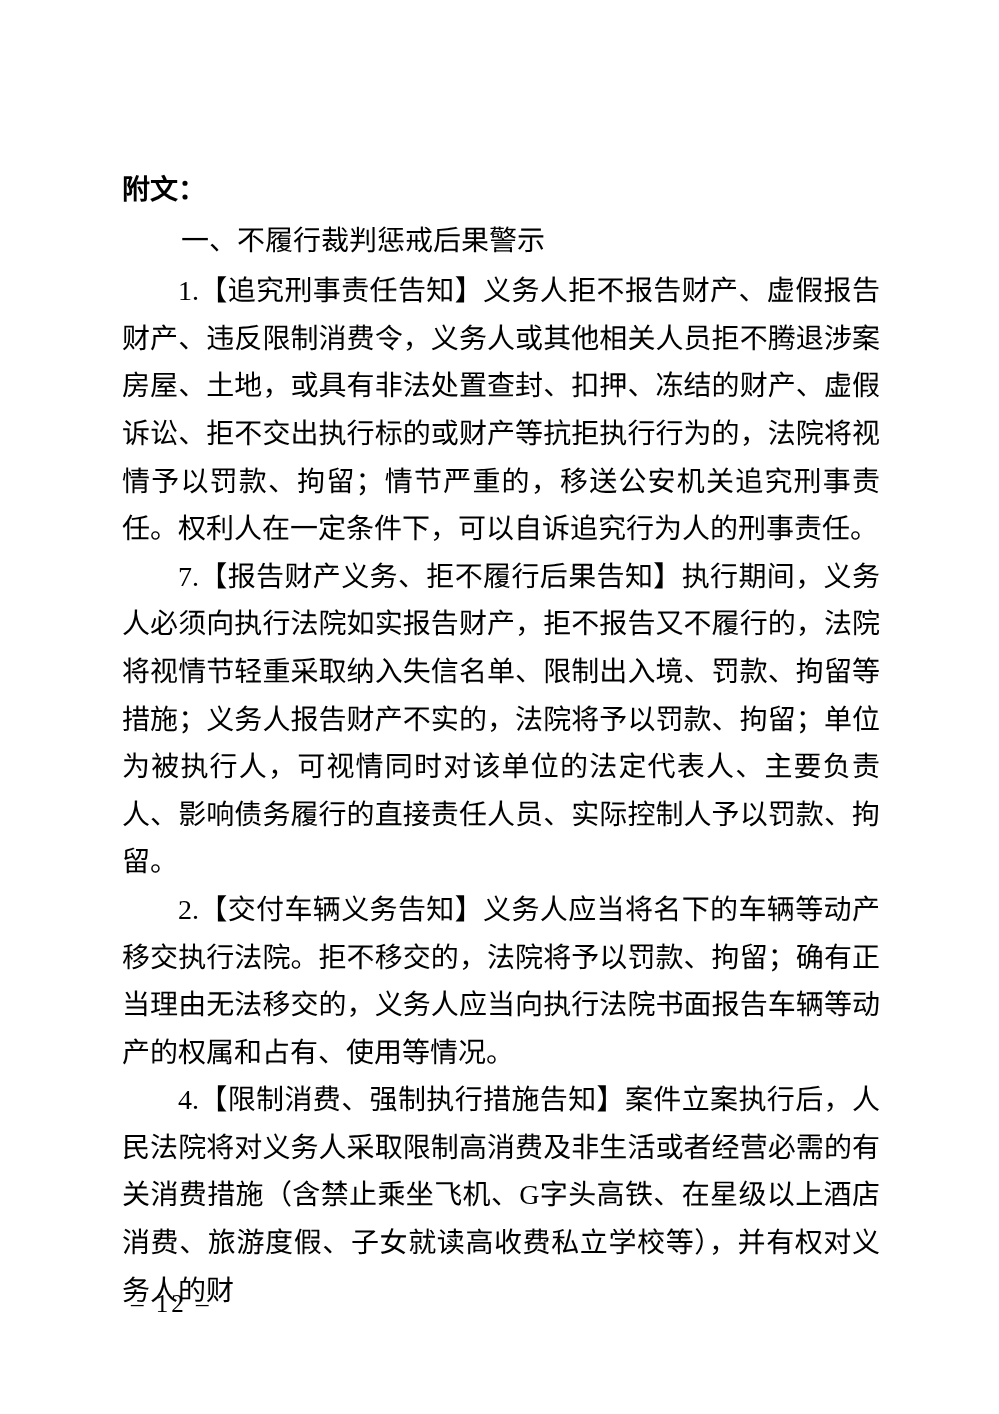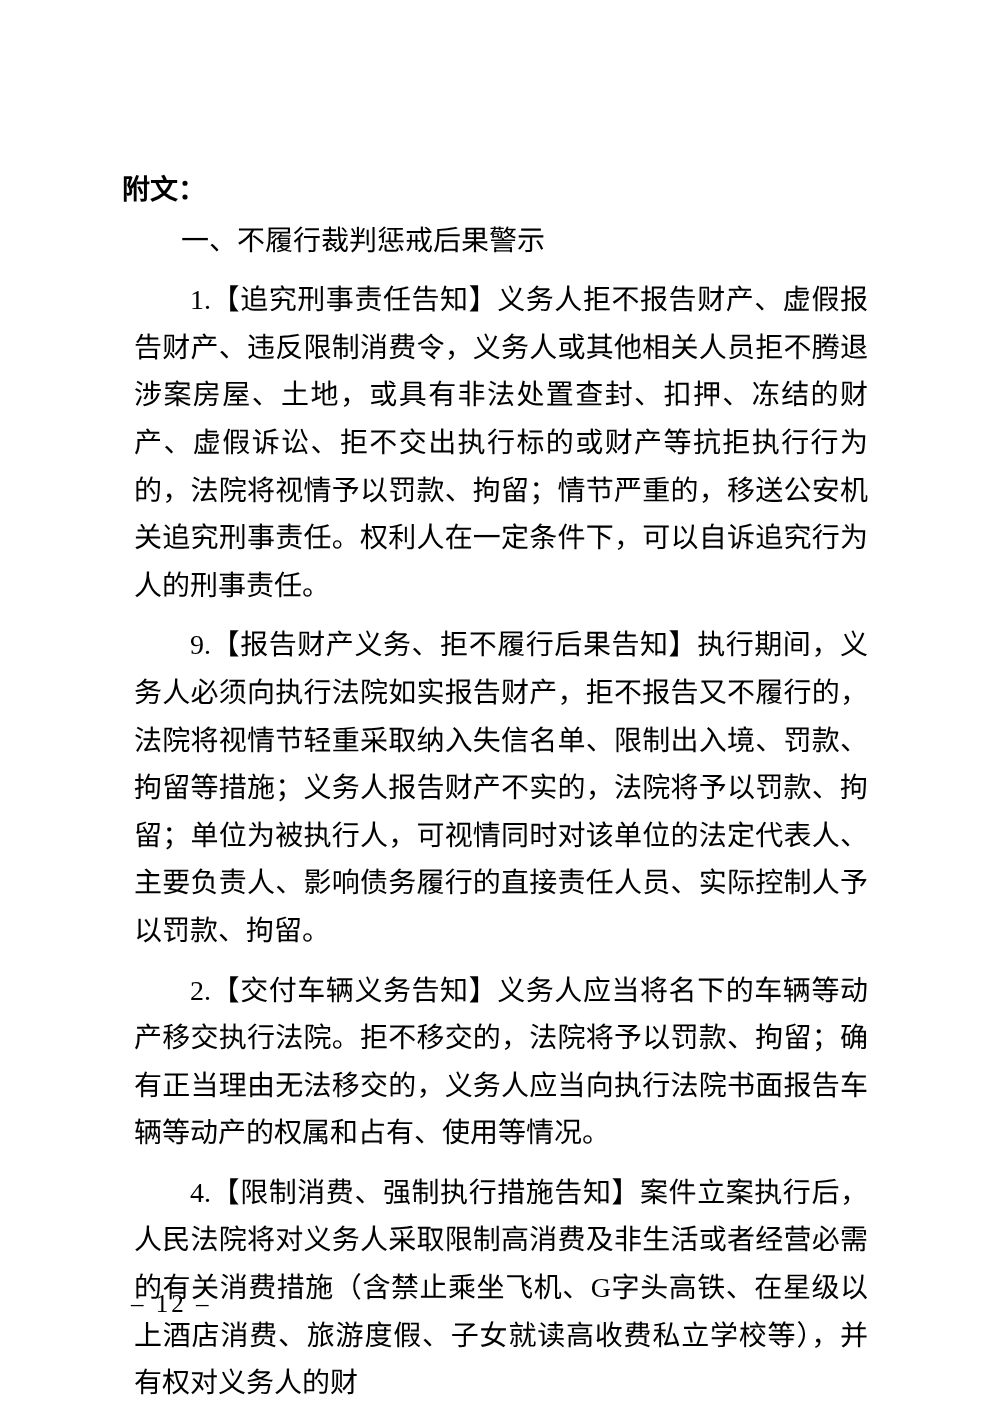--- a/index.html
+++ b/index.html
@@ -31,21 +31,21 @@
     font-weight: bold;
     font-size: 28px;
     text-align: left;
   }
   .section-heading {
     margin: 3px;
     text-indent: 2em;
     text-align: left;
   }
   .para {
-    margin: 12px;
+    margin: 0;
     text-indent: 2em;
     font-family: Liberation Serif, serif;
   }
   .footer {
     position: absolute;
     left: 131px;
     top: 1290px;
     font-size: 25px;
     letter-spacing: 3px;
     font-family: "Liberation Serif", "DejaVu Serif", serif;
@@ -53,18 +53,18 @@
   }
 </style>
 </head>
 <body>
 
 <div class="page">
   <div class="content">
     <p class="attachment-label">附文：</p>
     <p class="section-heading">一、不履行裁判惩戒后果警示</p>
     <p class="para">1.【追究刑事责任告知】义务人拒不报告财产、虚假报告财产、违反限制消费令，义务人或其他相关人员拒不腾退涉案房屋、土地，或具有非法处置查封、扣押、冻结的财产、虚假诉讼、拒不交出执行标的或财产等抗拒执行行为的，法院将视情予以罚款、拘留；情节严重的，移送公安机关追究刑事责任。权利人在一定条件下，可以自诉追究行为人的刑事责任。</p>
-    <p class="para">9.【报告财产义务、拒不履行后果告知】执行期间，义务人必须向执行法院如实报告财产，拒不报告又不履行的，法院将视情节轻重采取纳入失信名单、限制出入境、罚款、拘留等措施；义务人报告财产不实的，法院将予以罚款、拘留；单位为被执行人，可视情同时对该单位的法定代表人、主要负责人、影响债务履行的直接责任人员、实际控制人予以罚款、拘留。</p>
+    <p class="para">7.【报告财产义务、拒不履行后果告知】执行期间，义务人必须向执行法院如实报告财产，拒不报告又不履行的，法院将视情节轻重采取纳入失信名单、限制出入境、罚款、拘留等措施；义务人报告财产不实的，法院将予以罚款、拘留；单位为被执行人，可视情同时对该单位的法定代表人、主要负责人、影响债务履行的直接责任人员、实际控制人予以罚款、拘留。</p>
     <p class="para">2.【交付车辆义务告知】义务人应当将名下的车辆等动产移交执行法院。拒不移交的，法院将予以罚款、拘留；确有正当理由无法移交的，义务人应当向执行法院书面报告车辆等动产的权属和占有、使用等情况。</p>
     <p class="para">4.【限制消费、强制执行措施告知】案件立案执行后，人民法院将对义务人采取限制高消费及非生活或者经营必需的有关消费措施（含禁止乘坐飞机、G字头高铁、在星级以上酒店消费、旅游度假、子女就读高收费私立学校等），并有权对义务人的财</p>
   </div>
   <div class="footer">– 12 –</div>
 </div>
 
 </body></html>

